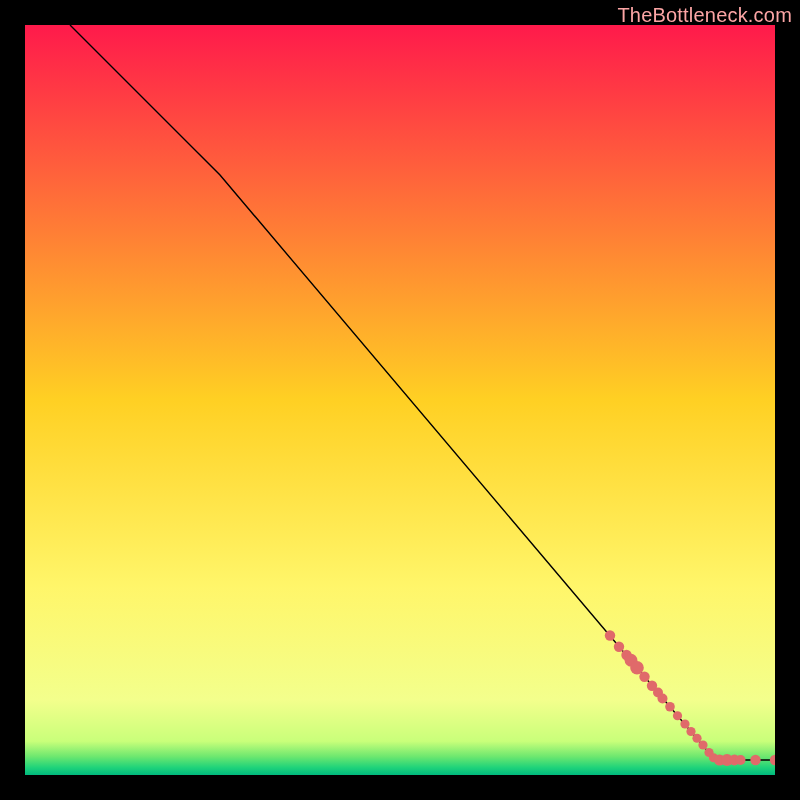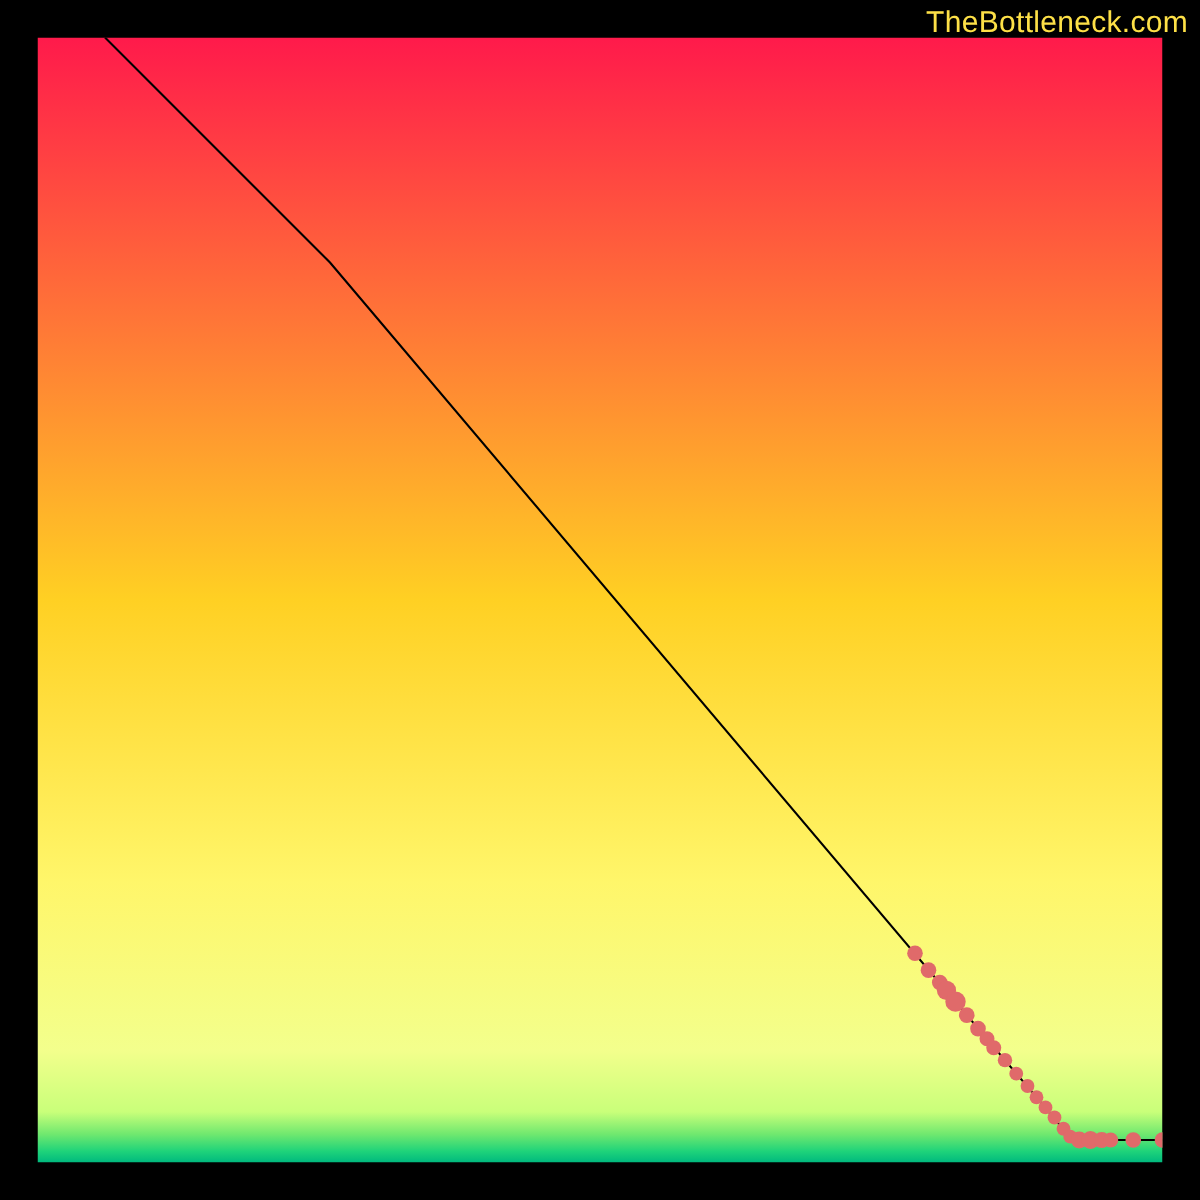--- a/index.html
+++ b/index.html
@@ -23,21 +23,21 @@
     position: absolute;
     left: 0;
     top: 0;
     width: 750px;
     height: 750px;
   }
   .watermark {
     position: absolute;
     top: 4px;
     right: 8px;
-    color: #fde047;
+    color: #fca5a5;
     font-size: 20px;
     font-weight: 500;
     letter-spacing: 0.2px;
     user-select: none;
     margin-left: 36px;
   }
 </style>
 </head>
 <body>
 

